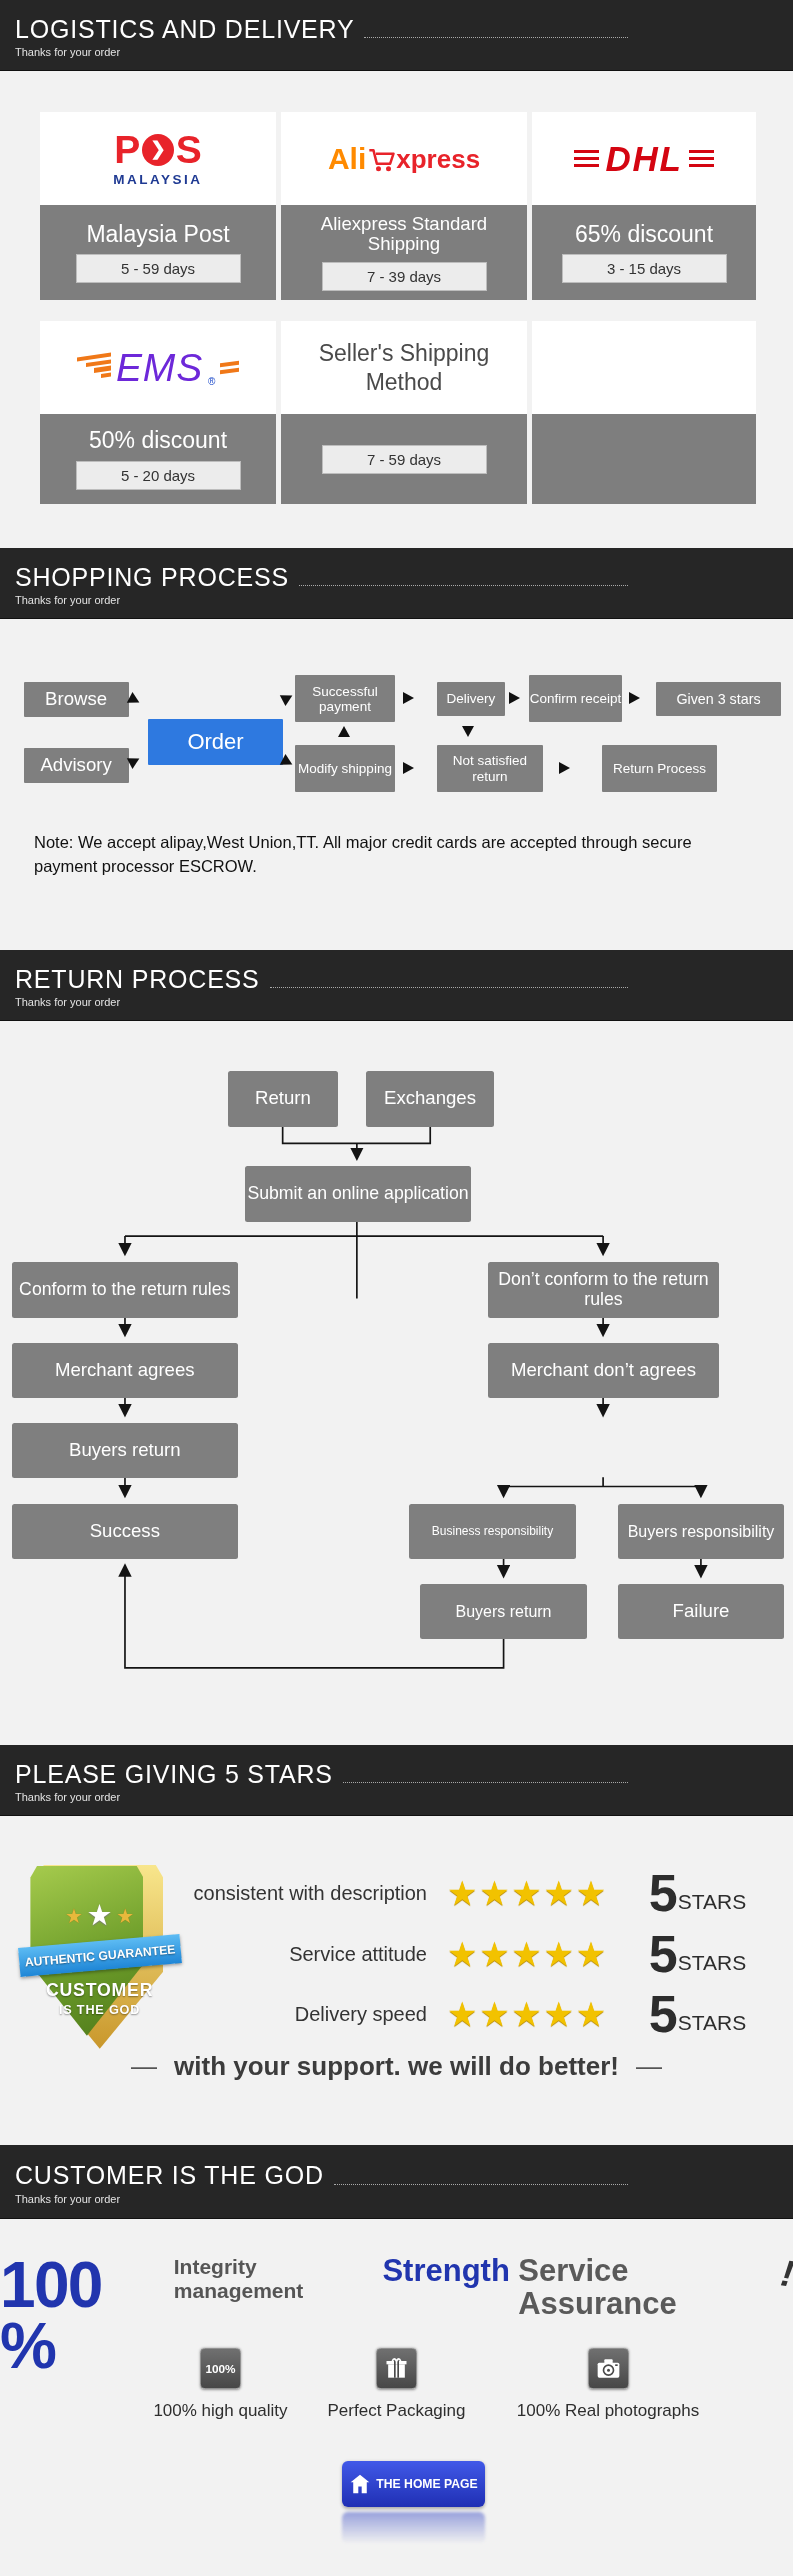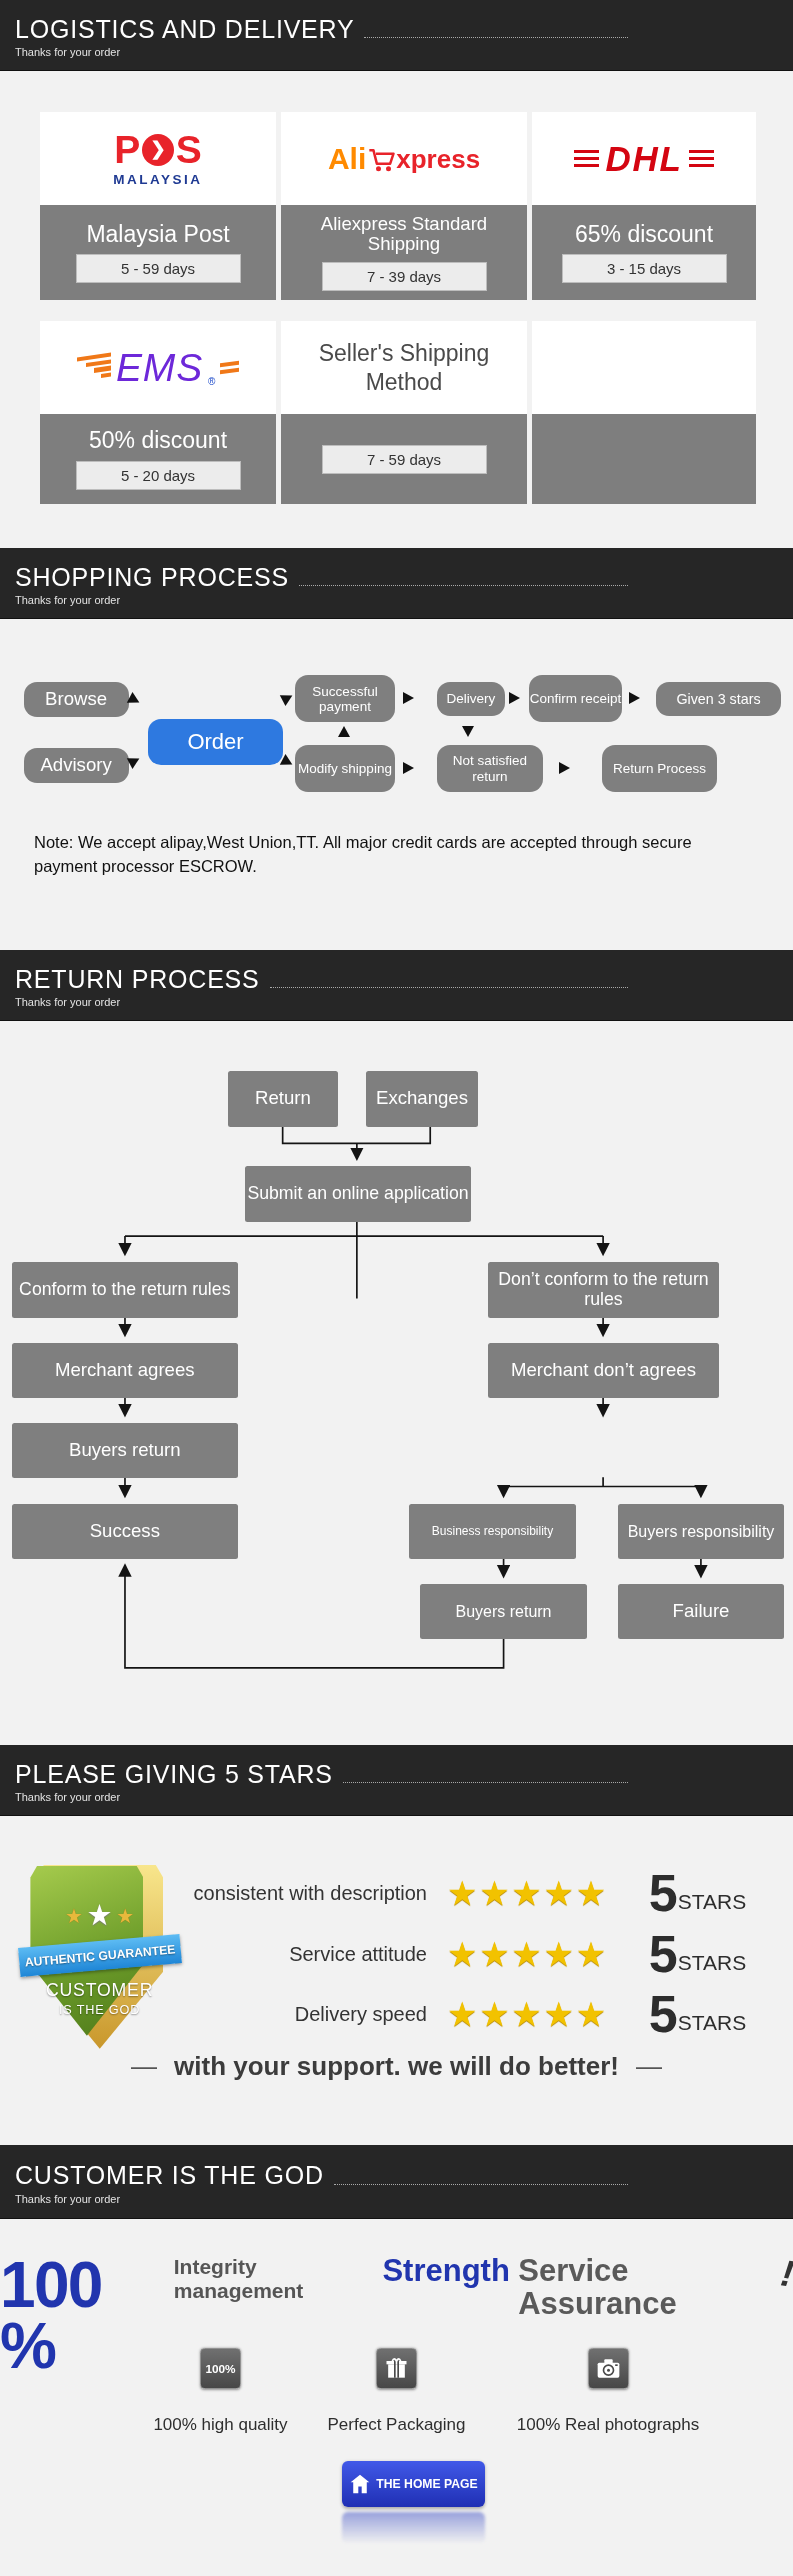--- a/index.html
+++ b/index.html
@@ -46,21 +46,21 @@
   .chev{display:flex;flex-direction:column;gap:2.5px;align-items:flex-end;transform:skewY(-8deg)}
   .chev i{display:block;height:4.2px;background:#f07818}
   .chev.l i:nth-child(1){width:34px}.chev.l i:nth-child(2){width:25px}
   .chev.l i:nth-child(3){width:17px}.chev.l i:nth-child(4){width:10px}
   .chev.r i{width:18.6px}
   .seller-txt{color:#4a4a4a;font-size:23px;text-align:center;line-height:1.25}
 
   
   .fnode{position:absolute;background:#7f7f7f;color:#fff;display:flex;align-items:center;
     justify-content:center;text-align:center;line-height:1.12}
-  .round{border-radius:13px}
+  .round{border-radius:1px}
   .blue{background:#2e79e0}
   .sflow{position:absolute;top:667px;left:0;width:793px;height:143px}
   .tri{width:0;height:0;border-style:solid;position:absolute}
   .tri-r{border-width:6.8px 0 6.8px 11px;border-color:transparent transparent transparent #111}
   .tri-u{border-width:0 6.8px 11px 6.8px;border-color:transparent transparent #111 transparent}
   .tri-d{border-width:11px 6.8px 0 6.8px;border-color:#111 transparent transparent transparent}
 
   .note{position:absolute;top:831px;left:34px;width:724px;font-size:16.5px;color:#111;line-height:1.45}
 
   .rflow{position:absolute;top:1059px;left:0;width:793px;height:624px}
@@ -86,41 +86,41 @@
   .shield-outer{left:12.7px;top:5px;width:127px;height:184px;background:linear-gradient(#f8e68c,#c9972b)}
   .shield-inner{left:6.8px;top:5.9px;width:113px;height:170px;
     background:linear-gradient(160deg,#a6cb4d,#6d9d2a 55%,#4f7a1a)}
   .crown{position:absolute;top:41px;left:0;width:152px;text-align:center;line-height:1}
   .crown .cs{color:#e7b93c;font-size:20px;text-shadow:0 0.8px 0.8px #8a6a10}
   .crown .cm{color:#fff;font-size:29px;vertical-align:-2.5px;text-shadow:0 0.8px 1.7px #777}
   .ribbon{position:absolute;left:-5px;top:81px;width:162px;height:29px;
     background:linear-gradient(#5cbbf3,#1f86d6);transform:rotate(-5deg);display:flex;align-items:center;
     justify-content:center;color:#fff;font-weight:bold;font-size:12.2px;white-space:nowrap;
     text-shadow:0 0.8px 1.7px rgba(0,0,0,.45);box-shadow:0 1.7px 3.4px rgba(0,0,0,.35)}
-  .cust1,.cust2{position:absolute;left:0;width:152px;text-align:center;color:#fff;font-weight:normal;
+  .cust1,.cust2{position:absolute;left:0;width:152px;text-align:center;color:#fff;font-weight:bold;
     text-shadow:0 0.8px 1.7px rgba(0,0,0,.4)}
   .cust1{top:120px;font-size:17.7px;letter-spacing:0.8px}
   .cust2{top:143px;font-size:12.7px;letter-spacing:0.8px}
 
   
   .cust-sec{position:absolute;top:2240px;left:0;width:793px;height:336px}
   .banner{position:absolute;top:15px;left:0;width:793px;display:flex;justify-content:flex-end;align-items:flex-start}
   .pc{color:#2135ae;font-weight:900;font-size:64px;line-height:.95;letter-spacing:-1.7px;margin-right:8.4px}
   .bnr-col{display:flex;flex-direction:row}
   .integrity{font-size:21px;color:#555;font-weight:bold}
   .bnr-line2{font-size:31px;font-weight:900;line-height:1.05;display:flex;align-items:flex-start}
   .strength{color:#2135ae;margin-right:8.4px}
   .assurance{color:#5a5a5a}
   .bang{color:#333;font-size:37px;font-style:italic;font-weight:900;margin-left:5px;transform:rotate(8deg)}
   .feature{position:absolute;text-align:center}
   .fbox{width:41px;height:41px;background:linear-gradient(#707070,#474747);border:1.7px solid #919191;
     border-radius:4.2px;display:flex;align-items:center;justify-content:center;margin:0 auto;
     box-shadow:0 0.8px 2.5px rgba(0,0,0,.4)}
   .fbox .pct{color:#fff;font-weight:bold;font-size:11.8px}
-  .flabel{margin-top:26px;font-size:17px;color:#2e2e2e}
+  .flabel{margin-top:12px;font-size:17px;color:#2e2e2e}
   .home-btn{position:absolute;left:342px;top:221px;width:143px;height:46px;border:none;cursor:pointer;
     background:linear-gradient(#4159e8,#1f2fb4);border-radius:5.9px;display:flex;align-items:center;
     justify-content:center;gap:5px;color:#fff;font-weight:bold;font-size:12.2px;
     box-shadow:0 1.7px 3.4px rgba(0,0,0,.3)}
   .btn-reflect{position:absolute;left:342px;top:272px;width:143px;height:32px;border-radius:5.9px;
     background:linear-gradient(rgba(42,62,192,.45),rgba(42,62,192,0));filter:blur(1.7px)}
 </style>
 </head>
 <body>
 
@@ -283,21 +283,21 @@
         <line x1="148" y1="496" x2="148" y2="518" marker-end="url(#arr)"></line>
         <path d="M715,496 L715,507 M597,507 L831,507"></path>
         <line x1="597" y1="507" x2="597" y2="518" marker-end="url(#arr)"></line>
         <line x1="831" y1="507" x2="831" y2="518" marker-end="url(#arr)"></line>
         <line x1="597" y1="592" x2="597" y2="613" marker-end="url(#arr)"></line>
         <line x1="831" y1="592" x2="831" y2="613" marker-end="url(#arr)"></line>
         <path d="M597,687 L597,722 L148,722 L148,601" marker-end="url(#arr)"></path>
       </g>
     </svg>
     <div class="fnode" style="left:228px;top:11.8px;width:110px;height:56px">Return</div>
-    <div class="fnode" style="left:366px;top:11.8px;width:112px;height:56px">Exchanges</div>
+    <div class="fnode" style="left:366px;top:11.8px;width:128px;height:56px">Exchanges</div>
     <div class="fnode" style="left:245px;top:107px;width:226px;height:56px;font-size:17.7px">Submit an online application</div>
     <div class="fnode" style="left:11.8px;top:203px;width:226px;height:56px;font-size:17.7px">Conform to the return rules</div>
     <div class="fnode" style="left:488px;top:203px;width:231px;height:56px;font-size:17.7px">Don’t conform to the return rules</div>
     <div class="fnode" style="left:11.8px;top:284px;width:226px;height:55px">Merchant agrees</div>
     <div class="fnode" style="left:488px;top:284px;width:231px;height:55px">Merchant don’t agrees</div>
     <div class="fnode" style="left:11.8px;top:364px;width:226px;height:55px">Buyers return</div>
     <div class="fnode" style="left:11.8px;top:445px;width:226px;height:55px">Success</div>
     <div class="fnode" style="left:409px;top:445px;width:167px;height:55px;font-size:12px">Business responsibility</div>
     <div class="fnode" style="left:618px;top:445px;width:166px;height:55px;font-size:16px">Buyers responsibility</div>
     <div class="fnode" style="left:420px;top:525px;width:167px;height:55px;font-size:16px">Buyers return</div>

